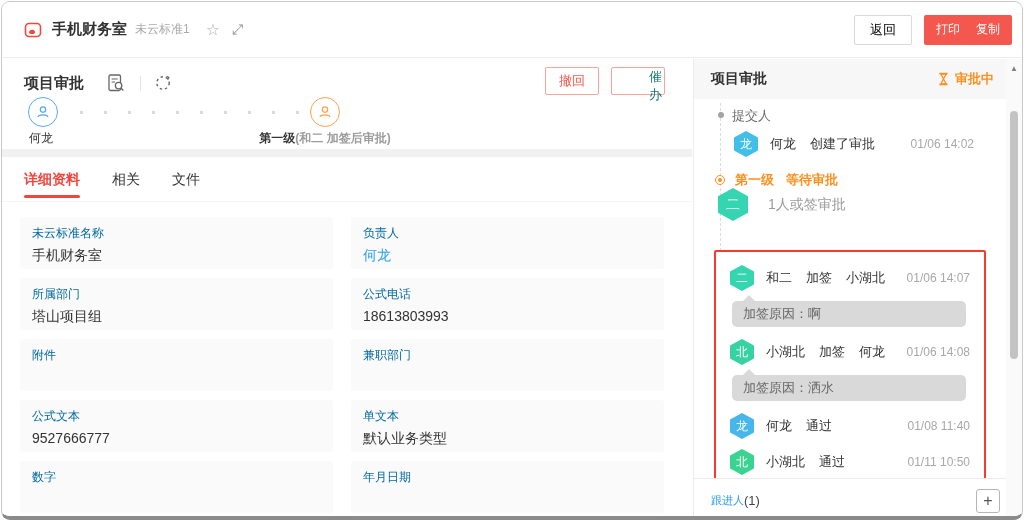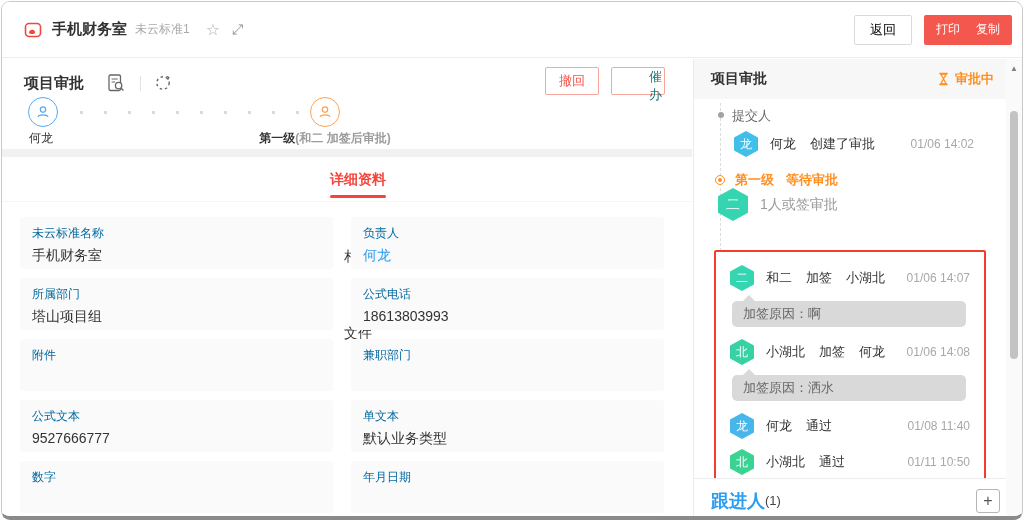--- a/index.html
+++ b/index.html
@@ -42,21 +42,21 @@
                background:repeating-linear-gradient(90deg,#d9d9d9 0 3px,transparent 3px 24px); }
   .node-stage { position:absolute; left:308px; top:0; }
   .node-stage .node-label { position:absolute; top:33px; left:50%; transform:translateX(-50%);
                             font-size:12px; white-space:nowrap; }
   .node-label b { color:#333; font-weight:bold; }
   .node-label .note { color:#9b9b9b; font-weight:bold; }
 
   .band { position:absolute; top:90px; left:0; width:100%; height:8px; background:#f1f1f1; }
 
   .tabs { position:absolute; top:98px; left:0; right:0; height:45px; display:flex; align-items:center;
-          gap:32px; padding-left:22px; border-bottom:1px solid #f5f5f5;flex-direction:column; }
+          gap:32px; padding-left:22px; border-bottom:1px solid #f5f5f5; }
   .tab { font-size:14px; color:#333; cursor:pointer; position:relative; height:45px; line-height:45px; }
   .tab.active { font-weight:bold; }
   .tab.active::after { content:""; position:absolute; left:0; right:0; bottom:4px; height:3px; border-radius:2px; }
 
   .fields-grid { position:absolute; top:158px; left:18px; width:644px; display:grid;
                  grid-template-columns:1fr 1fr; gap:9px 18px; }
   .field { height:52px; background:#fafafa; border-radius:3px; padding:8px 12px; }
   .field-label { font-size:12px; color:#0369a1; margin-bottom:5px; }
   .field-value { font-size:14px; color:#333; }
   .field-value.link { cursor:pointer; }
@@ -81,34 +81,34 @@
   .part { font-size:13px; color:#333; margin-right:14px; }
   .etime { margin-left:auto; font-size:12px; color:#a8a8a8; }
 
   .stage-row { position:absolute; left:21px; top:72px; display:flex; align-items:center; }
   .stage-marker { width:10px; height:10px; border-radius:50%; border:1px solid; position:relative; background:#fff; }
   .stage-marker::after { content:""; position:absolute; left:2px; top:2px; width:4px; height:4px; border-radius:50%; }
   .stage-name { font-size:13px; font-weight:bold; margin-left:10px; }
   .stage-status { font-size:13px; font-weight:bold; margin-left:12px; }
 
   .sign-row { position:absolute; left:24px; top:89px; display:flex; align-items:center; }
-  .sign-label { font-size:14px; color:#9b9b9b; }
+  .sign-label { font-size:14px; color:#9b9b9b; margin-left:8px; }
 
   .steps-box { position:absolute; left:20px; top:151px; width:272px; border:2px solid #f43b2d;
                border-radius:2px; padding:13px 12px 8px 14px; background:#fff; }
   .step-row { display:flex; align-items:center; height:26px; margin-bottom:10px; }
   .step-row .etime { margin-right:2px; }
   .bubble { position:relative; margin:2px 6px 12px 2px; background:#d9d9d9; border-radius:5px;
             height:26px; line-height:26px; padding:0 11px; font-size:13px; color:#666; }
   .bubble::before { content:""; position:absolute; top:-6px; left:11px; border-left:6px solid transparent;
                     border-right:6px solid transparent; border-bottom:6px solid #d9d9d9; }
 
   .follow-bar { position:absolute; left:0; right:0; top:419px; height:44px; border-top:1px solid #ececec;
                 display:flex; align-items:center; padding:0 8px 0 17px; background:#fff; }
-  .follow-label { font-size:18px; font-weight:bold; }
+  .follow-label { font-size:11px; font-weight:normal; }
   .follow-count { font-size:13px; color:#444; }
   .plus-btn { margin-left:auto; width:24px; height:24px; border:1px solid #b5b5b5; border-radius:3px;
               background:#fff; color:#555; font-size:16px; line-height:21px; text-align:center; cursor:pointer; }
 
   
   .scrollbar { position:absolute; top:57px; right:0; width:16px; bottom:0; background:#fafafa; }
   .sb-arrow { display:block; text-align:center; font-size:8px; color:#808080; padding-top:5px; cursor:pointer; }
   .sb-thumb { position:absolute; left:4px; top:52px; width:8px; height:248px; background:#c3c3c3; border-radius:4px; cursor:grab; }
 </style>
 <style>.tab.active::after{background:#f4453c;}</style><style>.stage-marker::after{background:#ff8f1f;}</style></head>

